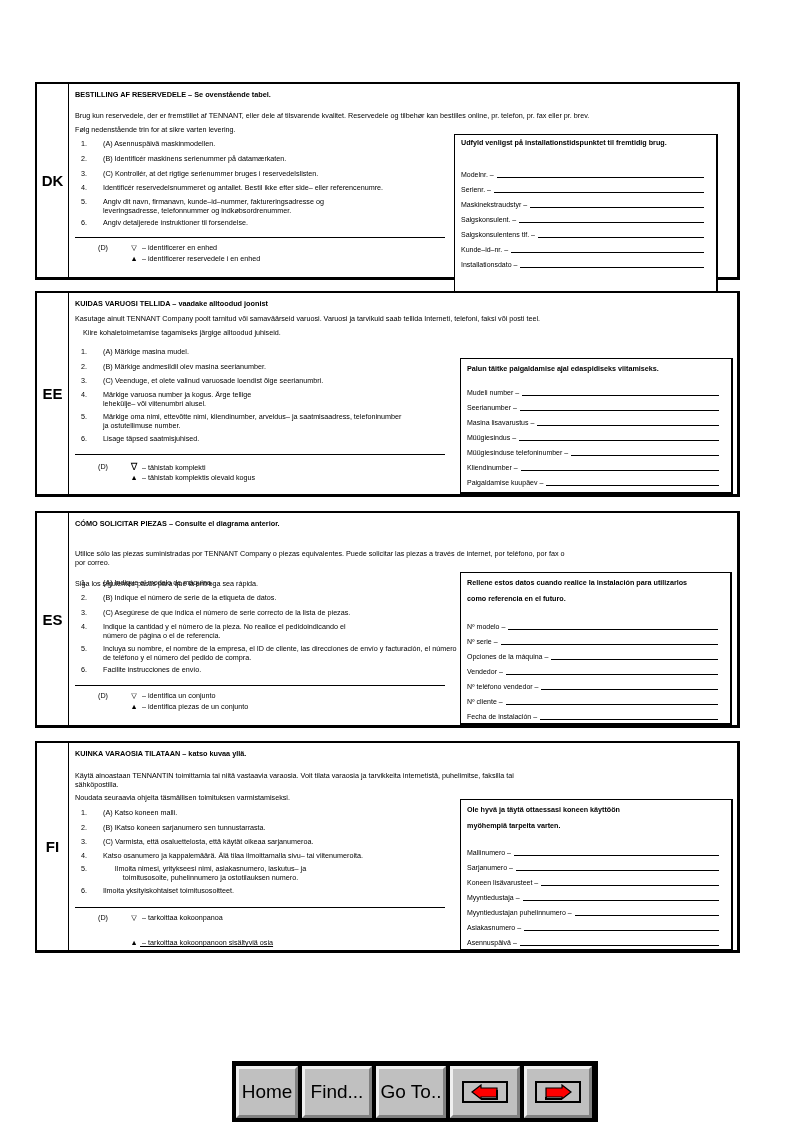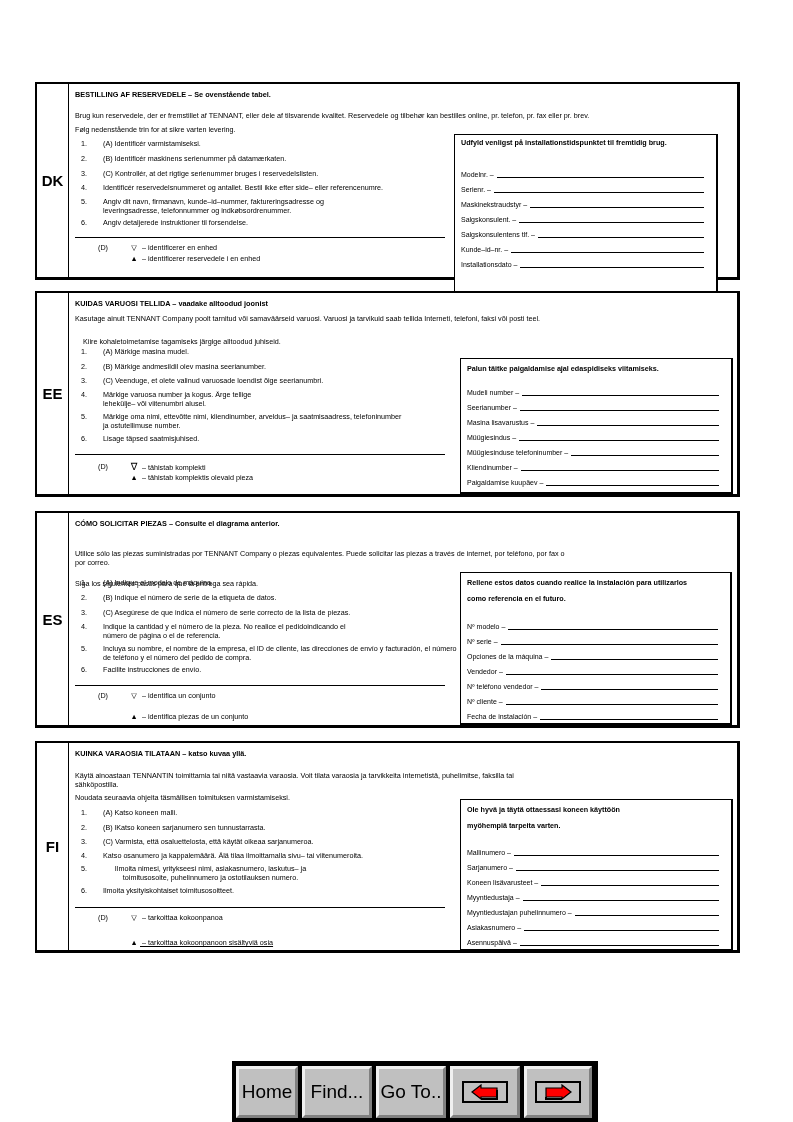--- a/index.html
+++ b/index.html
@@ -30,21 +30,21 @@
 <body>
 
 <div class="section" style="top:82px;height:198px;">
   <div class="lang">DK</div>
   <div class="content">
     <div class="heading" style="top:6px;">BESTILLING AF RESERVEDELE – Se ovenstående tabel.</div>
     <div class="para" style="top:27px;width:640px;">Brug kun reservedele, der er fremstillet af TENNANT, eller dele af tilsvarende kvalitet. Reservedele og tilbehør kan bestilles online, pr. telefon, pr. fax eller pr. brev.</div>
     <div class="para" style="top:41px;">Følg nedenstående trin for at sikre varten levering.</div>
     <div class="step" style="top:55px;">
         <span class="num">1.</span>
-        <span class="txt">(A) Identificér varmistamiseksi.</span>
+        <span class="txt">(A) Asennuspäivä maskinmodellen.</span>
       </div>
     <div class="step" style="top:70px;">
         <span class="num">2.</span>
         <span class="txt">(B) Identificér maskinens serienummer på datamærkaten.</span>
       </div>
     <div class="step" style="top:85px;">
         <span class="num">3.</span>
         <span class="txt">(C) Kontrollér, at det rigtige serienummer bruges i reservedelslisten.</span>
       </div>
     <div class="step" style="top:99px;">
@@ -97,21 +97,21 @@
         <span class="fline"></span>
       </div>
   </div>
 </div>
 
 <div class="section" style="top:291px;height:206px;">
   <div class="lang">EE</div>
   <div class="content">
     <div class="heading" style="top:6px;">KUIDAS VARUOSI TELLIDA – vaadake alltoodud joonist</div>
     <div class="para" style="top:21px;width:640px;">Kasutage ainult TENNANT Company poolt tarnitud või samaväärseid varuosi. Varuosi ja tarvikuid saab tellida Interneti, telefoni, faksi või posti teel.</div>
-    <div class="para" style="top:44px;padding-left:8px;">Kiire kohaletoimetamise tagamiseks järgige alltoodud juhiseid.</div>
+    <div class="para" style="top:35px;padding-left:8px;">Kiire kohaletoimetamise tagamiseks järgige alltoodud juhiseid.</div>
     <div class="step" style="top:54px;">
         <span class="num">1.</span>
         <span class="txt">(A) Märkige masina mudel.</span>
       </div>
     <div class="step" style="top:69px;">
         <span class="num">2.</span>
         <span class="txt">(B) Märkige andmesildil olev masina seerianumber.</span>
       </div>
     <div class="step" style="top:83px;">
         <span class="num">3.</span>
@@ -126,21 +126,21 @@
         <span class="txt" style="width:300px;">Märkige oma nimi, ettevõtte nimi, kliendinumber, arveldus– ja saatmisaadress, telefoninumber ja ostutellimuse number.</span>
       </div>
     <div class="step" style="top:141px;">
         <span class="num">6.</span>
         <span class="txt">Lisage täpsed saatmisjuhised.</span>
       </div>
     <div class="rule" style="top:161px;"></div>
     <div class="legend" style="top:169px;">
       <span class="d">(D)</span>
       <span class="row" style="top:-1px;"><span class="sym" style="font-size:10px;">∇</span> <span>– tähistab komplekti</span></span>
-      <span class="row" style="top:11px;"><span class="sym">▲</span> <span>– tähistab komplektis olevaid pieza</span></span>
+      <span class="row" style="top:11px;"><span class="sym">▲</span> <span>– tähistab komplektis olevaid kogus</span></span>
     </div>
   </div>
   <div class="formbox" style="left:423px;top:65px;width:273px;height:136px;">
     <div class="ftitle" style="top:3px;">Palun täitke paigaldamise ajal edaspidiseks viitamiseks.</div>
     <div class="field" style="top:25px;">
         <span class="flabel">Mudeli number –</span>
         <span class="fline"></span>
       </div>
     <div class="field" style="top:40px;">
         <span class="flabel">Seerianumber –</span>
@@ -196,21 +196,21 @@
         <span class="txt" style="width:360px;">Incluya su nombre, el nombre de la empresa, el ID de cliente, las direcciones de envío y facturación, el número de teléfono y el número del pedido de compra.</span>
       </div>
     <div class="step" style="top:152px;">
         <span class="num">6.</span>
         <span class="txt">Facilite instrucciones de envío.</span>
       </div>
     <div class="rule" style="top:172px;"></div>
     <div class="legend" style="top:178px;">
       <span class="d">(D)</span>
       <span class="row" style="top:0;"><span class="sym">▽</span> <span>– identifica un conjunto</span></span>
-      <span class="row" style="top:21px;"><span class="sym">▲</span> <span>– identifica piezas de un conjunto</span></span>
+      <span class="row" style="top:11px;"><span class="sym">▲</span> <span>– identifica piezas de un conjunto</span></span>
     </div>
   </div>
   <div class="formbox" style="left:423px;top:59px;width:272px;height:153px;">
     <div class="ftitle" style="top:3px;">Rellene estos datos cuando realice la instalación para utilizarlos</div>
     <div class="ftitle" style="top:19px;">como referencia en el futuro.</div>
     <div class="field" style="top:45px;">
         <span class="flabel">Nº modelo –</span>
         <span class="fline"></span>
       </div>
     <div class="field" style="top:60px;">

